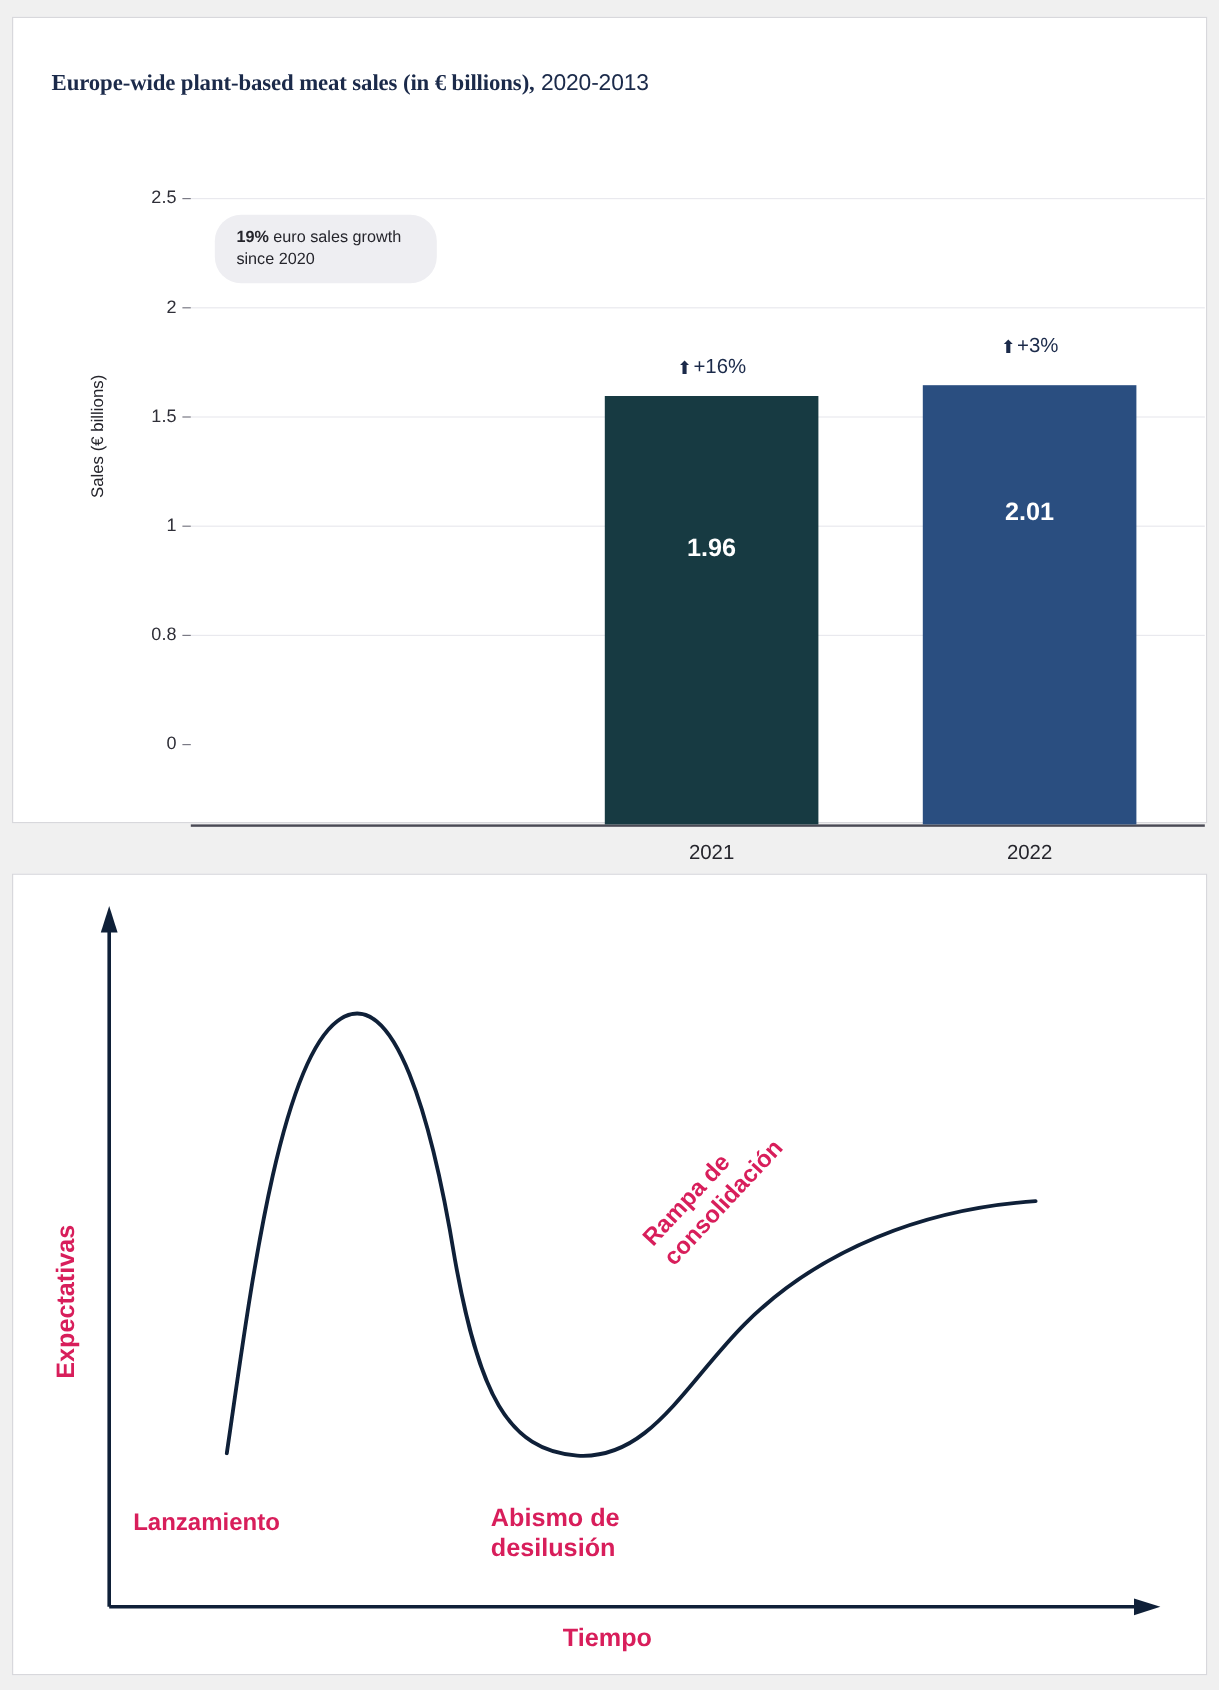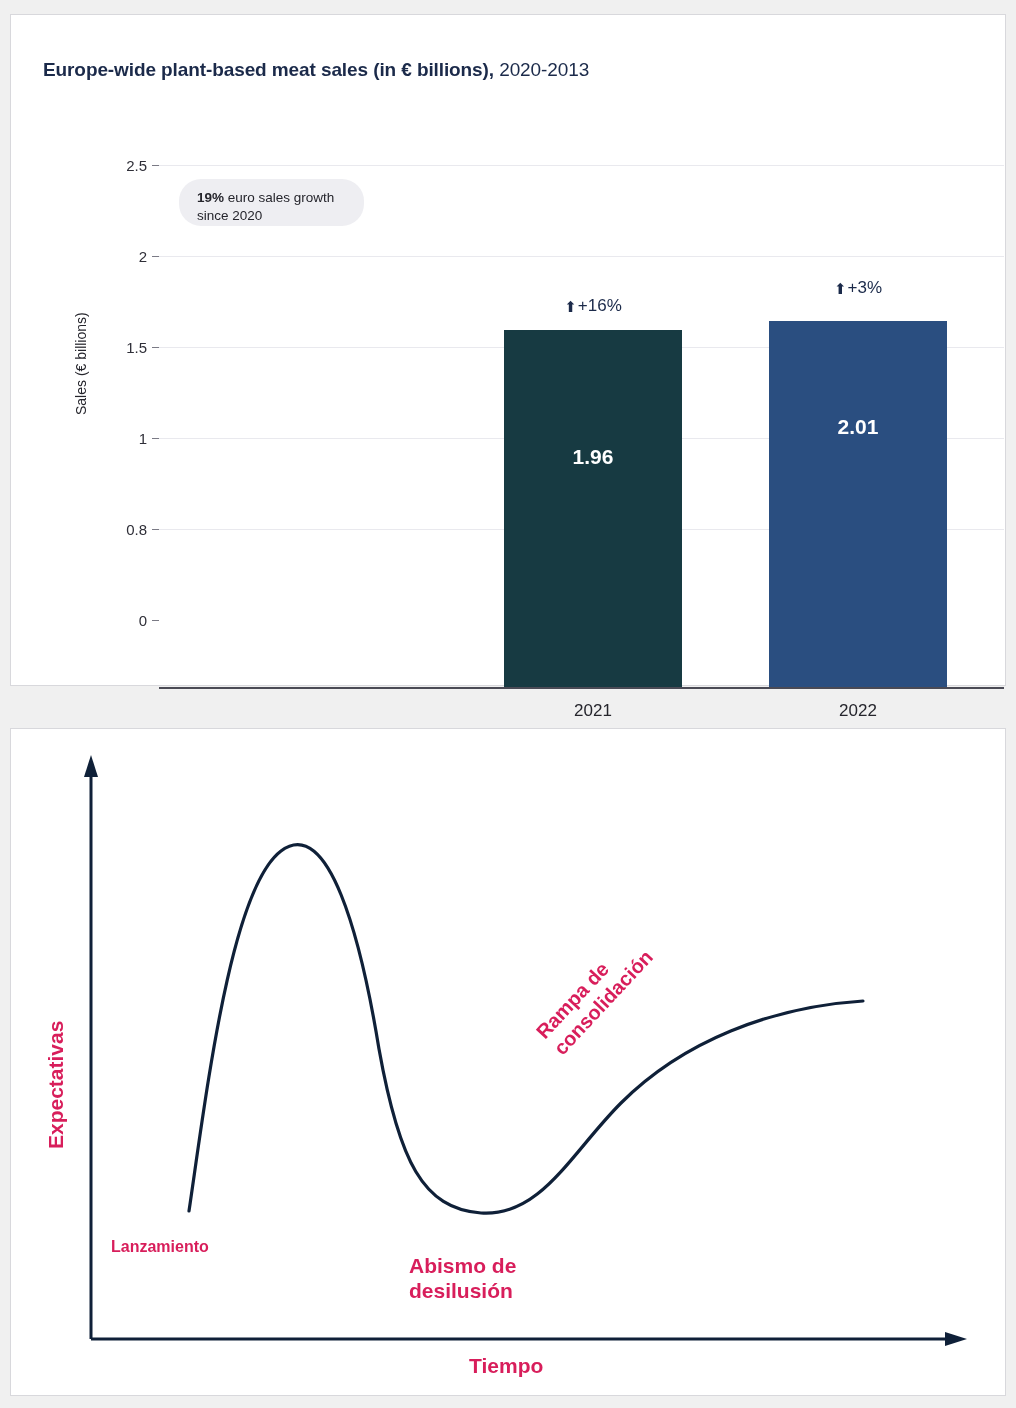--- a/index.html
+++ b/index.html
@@ -31,21 +31,21 @@
     height: 672px;
   }
   #bar-title {
     position: absolute;
     left: 32px;
     top: 44px;
     font-size: 19px;
     color: #1b2a4a;
     letter-spacing: -0.1px;
   }
-  #bar-title .b { font-weight: bold; }
+  #bar-title .b { font-weight: bold; font-family: Liberation Serif, serif; }
   #bar-title .n { font-weight: normal; }
 
   
   .plot {
     position: absolute;
     left: 148px;
     top: 150px;
     width: 845px;
     height: 524px;
   }
@@ -127,21 +127,21 @@
     text-align: center;
     font-size: 17px;
     color: #25252c;
   }
   #callout {
     position: absolute;
     left: 20px;
     top: 14px;
     background: #eeeef2;
     border-radius: 22px;
-    padding: 10px 30px 1px 18px;
+    padding: 10px 30px 11px 18px;
     font-size: 13.5px;
     color: #25252c;
     line-height: 1.35;
   }
   #callout b { font-weight: bold; }
 
   
   #hype-card {
     left: 10px;
     top: 728px;
@@ -156,21 +156,21 @@
     height: 668px;
   }
   .hype-label {
     position: absolute;
     color: #d81e5b;
     font-weight: bold;
     line-height: 1.2;
   }
   #lbl-peak   { left: 188px; top: 60px;  font-size: 21px; }
   #lbl-trough { left: 398px; top: 524px; font-size: 21px; }
-  #lbl-launch { left: 100px; top: 508px; font-size: 16px; }
+  #lbl-launch { left: 100px; top: 528px; font-size: 20px; }
   #lbl-plateau{ left: 688px; top: 296px; font-size: 21px; text-align: center;}
   #lbl-ramp   { left: 520px; top: 298px; font-size: 20px;
                 transform: rotate(-47deg); transform-origin: left top; }
   #lbl-yaxis  { left: 32px; top: 420px; font-size: 21px;
                 transform: rotate(-90deg); transform-origin: left top; }
   #lbl-xaxis  { left: 458px; top: 624px; font-size: 21px; }
 </style>
 </head>
 <body>
 

